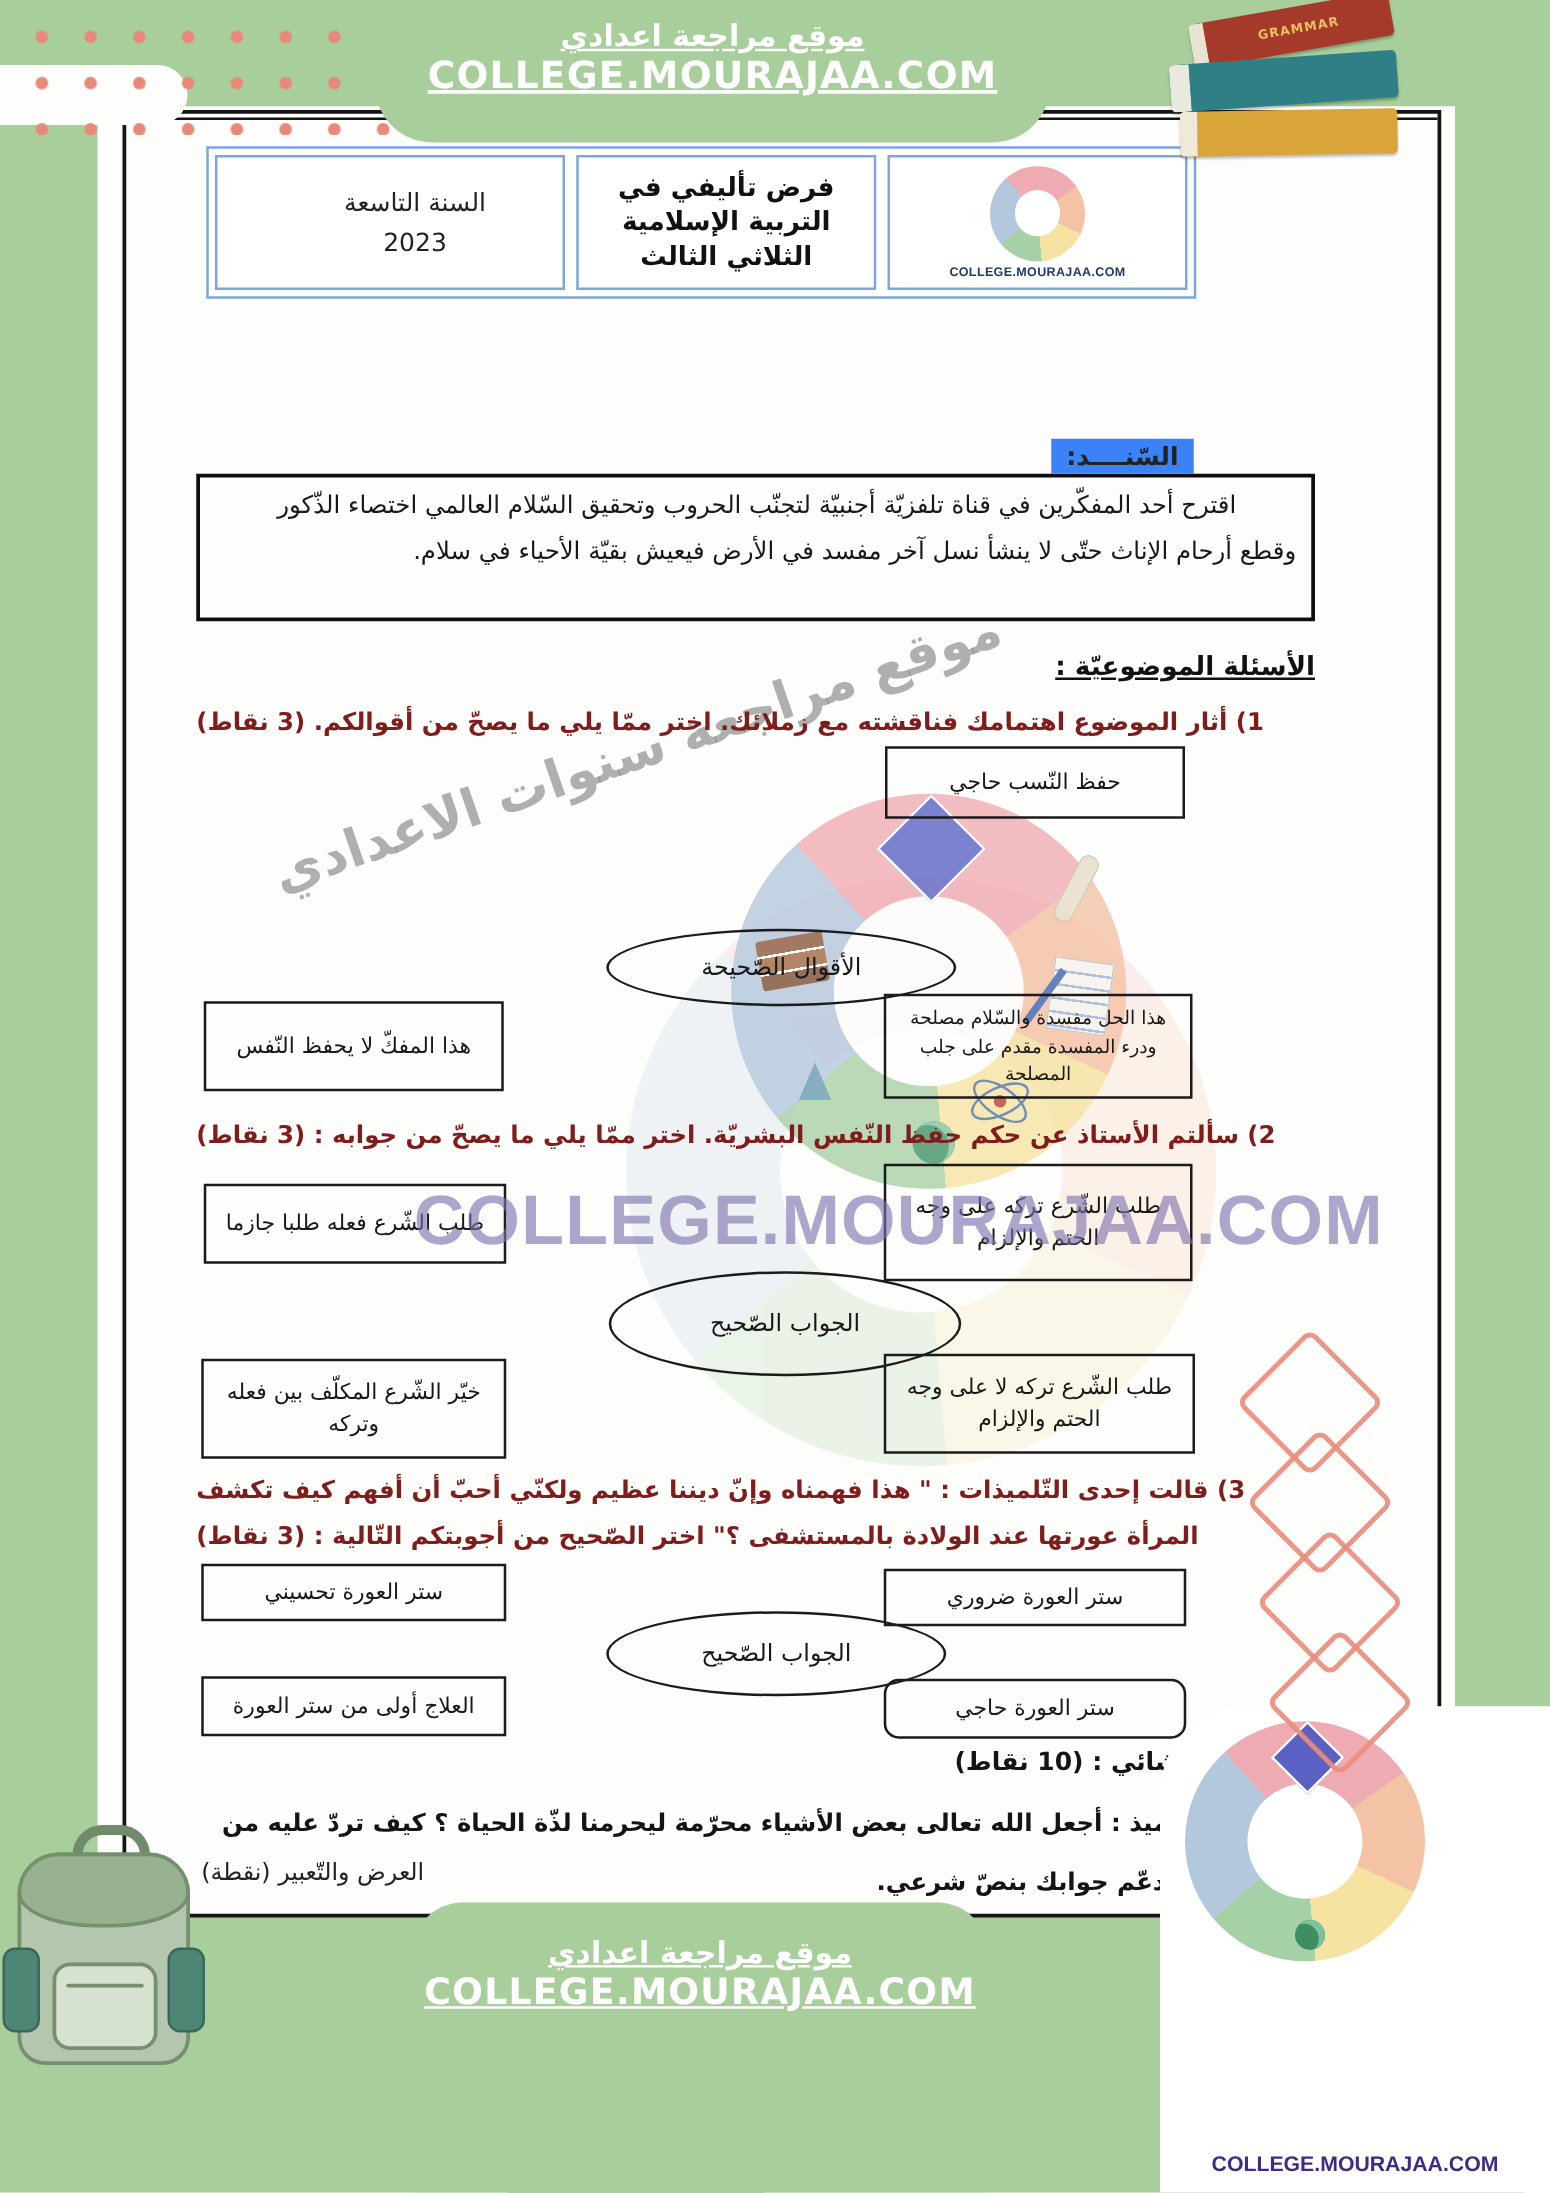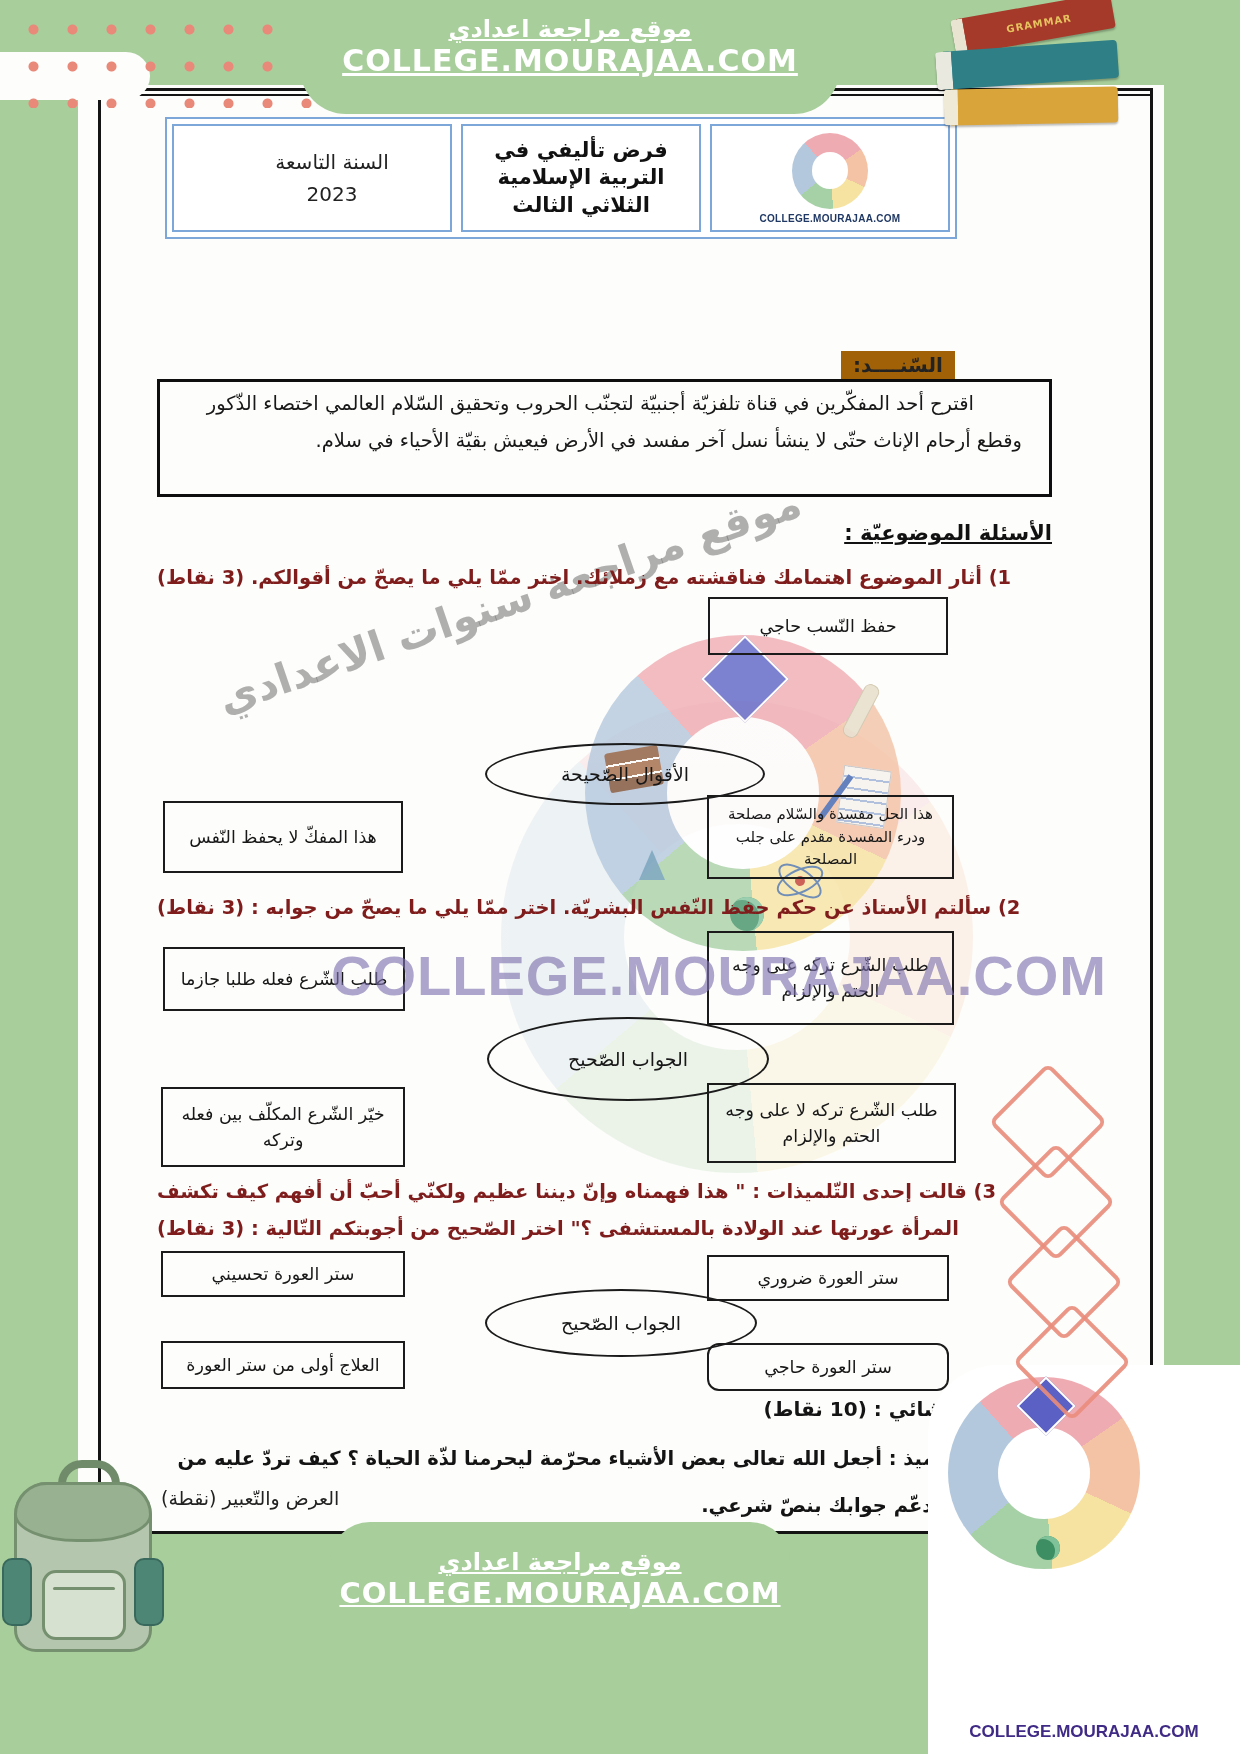--- a/index.html
+++ b/index.html
@@ -81,23 +81,23 @@
   
   .wm-ring-main{left:484px;top:544px;width:316px;height:316px;opacity:.78;z-index:2;}
   .wm-ring-faint{left:400px;top:610px;width:472px;height:472px;opacity:.2;z-index:2;}
   .wm-diag{left:235px;top:545px;width:490px;transform:rotate(-19deg);transform-origin:left center;
     font-size:42px;font-weight:bold;color:rgba(112,112,112,.55);z-index:3;white-space:nowrap;}
   .wm-center{left:230px;top:852px;width:742px;text-align:center;direction:ltr;
     font-family:"Liberation Sans",sans-serif;font-size:56px;font-weight:bold;
     color:rgba(124,112,172,.62);letter-spacing:1px;z-index:30;white-space:nowrap;}
 
   
-  .sanad-label{left:740px;top:260px;background:#a16207;padding:2px 12px;font-size:20px;font-weight:bold;color:#222;z-index:11;}
+  .sanad-label{left:740px;top:260px;background:#3b82f6;padding:2px 12px;font-size:20px;font-weight:bold;color:#222;z-index:11;}
   .sanad-box{left:56px;top:288px;width:895px;height:118px;border:3px solid #0e0e0e;box-sizing:border-box;
-    padding:3px 27px 0;font-size:19.5px;line-height:37px;text-align:right;z-index:10;}
+    padding:3px 12px 0;font-size:19.5px;line-height:37px;text-align:right;z-index:10;}
   .sanad-box p{margin:0;text-indent:48px;color:#181818;}
 
   .heading{left:56px;top:430px;width:895px;font-size:21px;font-weight:bold;text-decoration:underline;color:#111;z-index:10;text-align:right;}
   .qtext{position:absolute;width:895px;left:56px;text-align:left;font-weight:bold;font-size:19.5px;color:#7f1d1d;z-index:10;line-height:37px;}
 
   .opt{position:absolute;border:2px solid #1b1b1b;display:flex;align-items:center;justify-content:center;
     text-align:center;font-size:17.5px;line-height:1.5;padding:2px 8px;box-sizing:border-box;color:#181818;z-index:10;}
   .ellipse{position:absolute;border:2px solid #1b1b1b;border-radius:50%;display:flex;align-items:center;
     justify-content:center;font-size:19px;color:#181818;z-index:10;background:transparent;}
 

